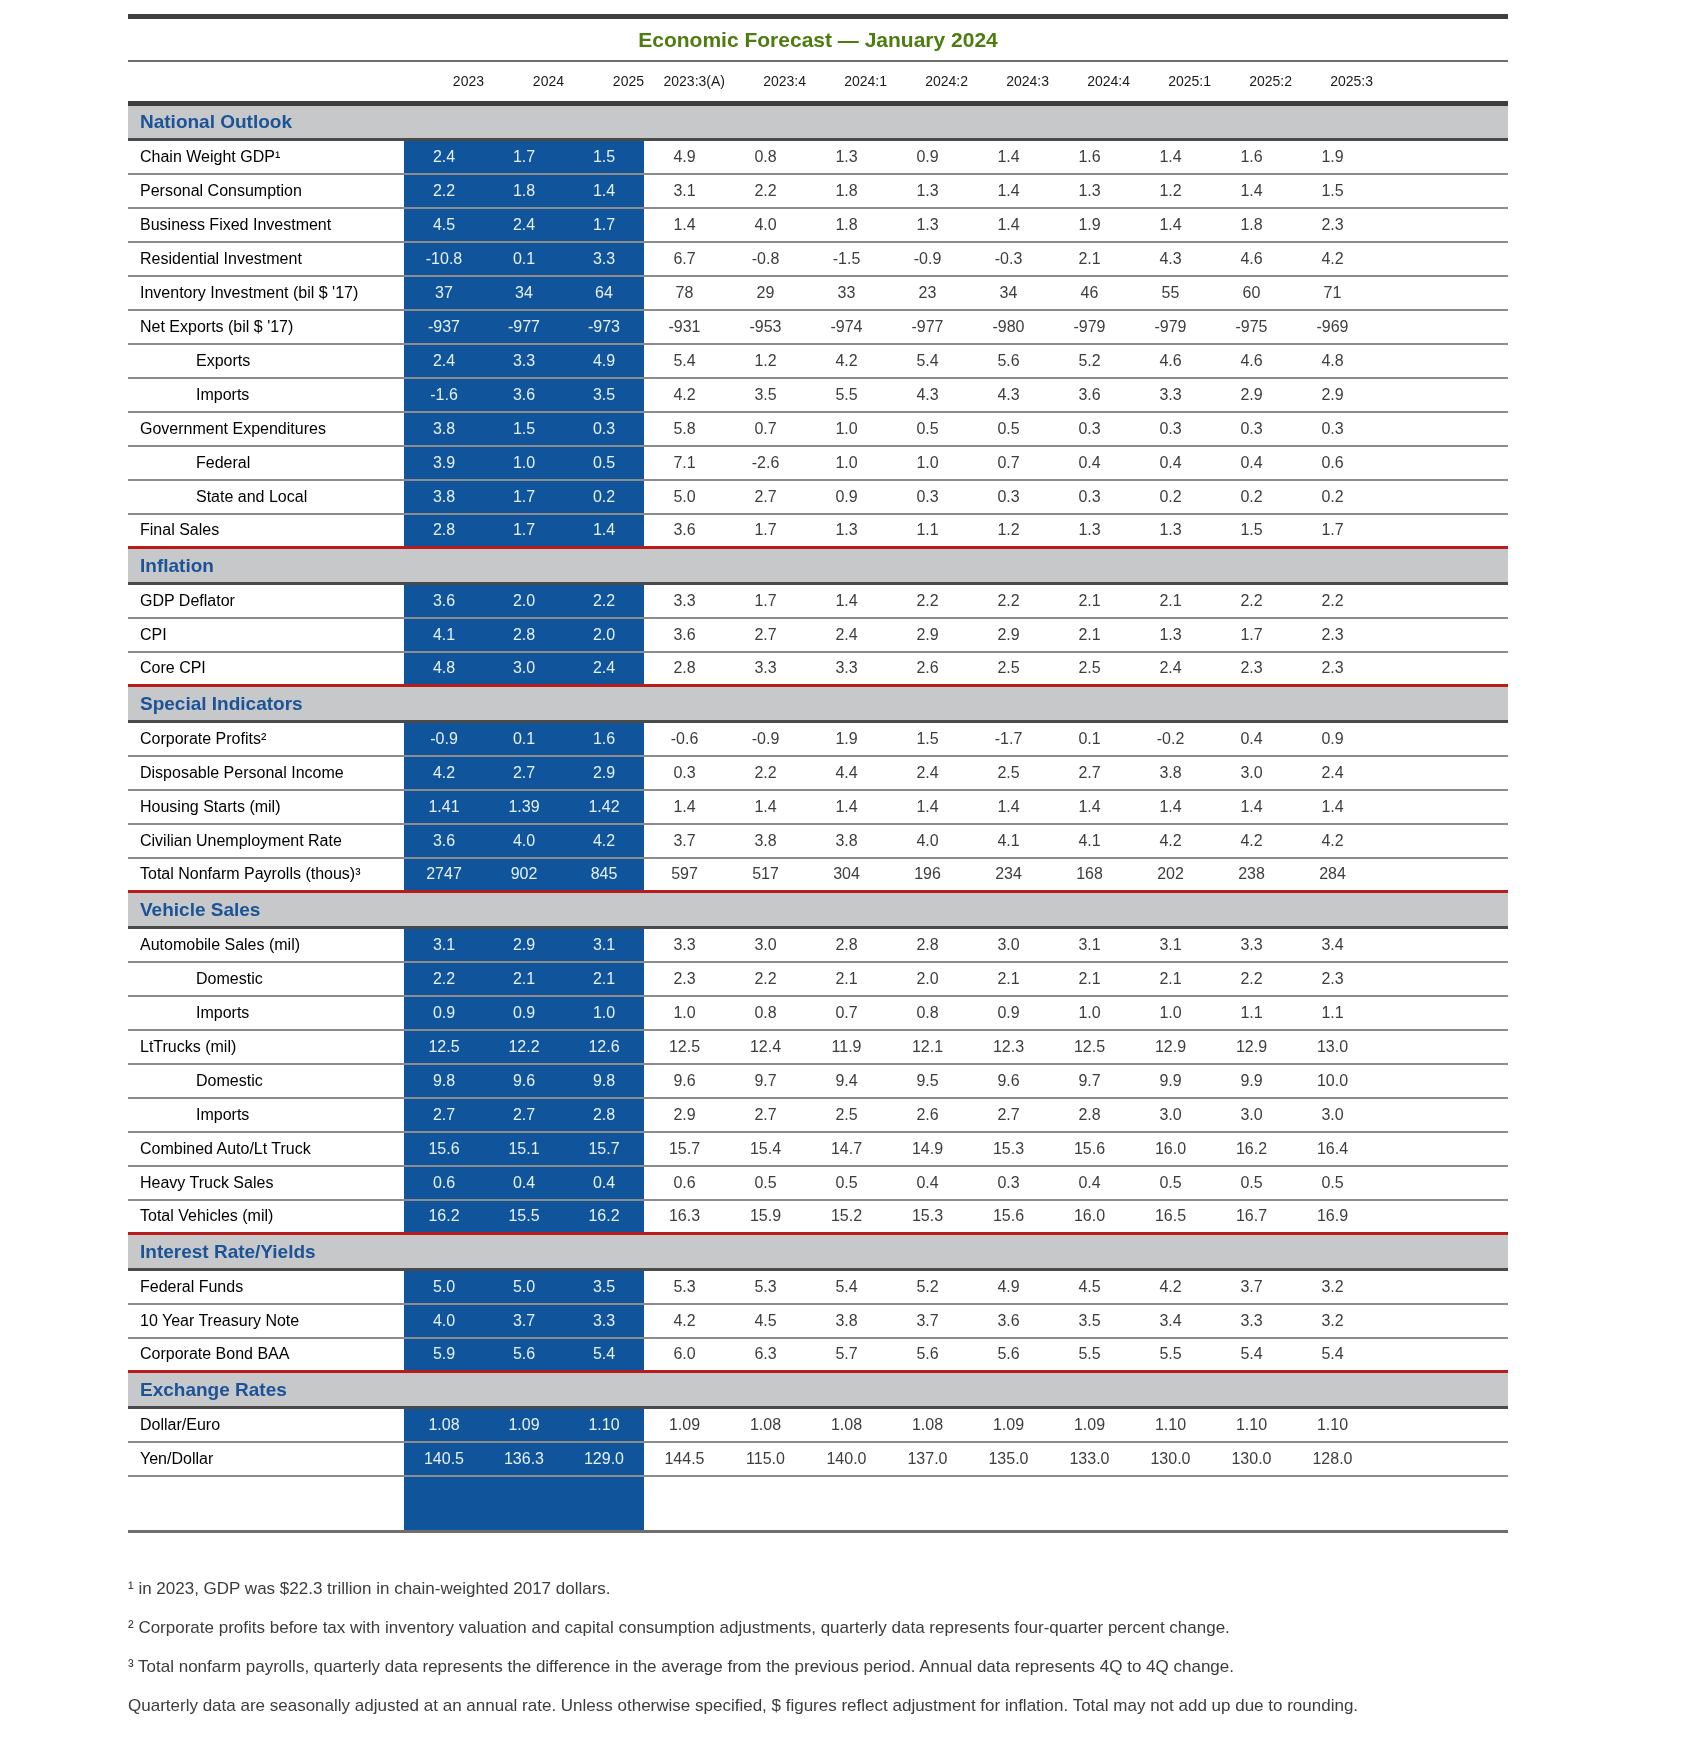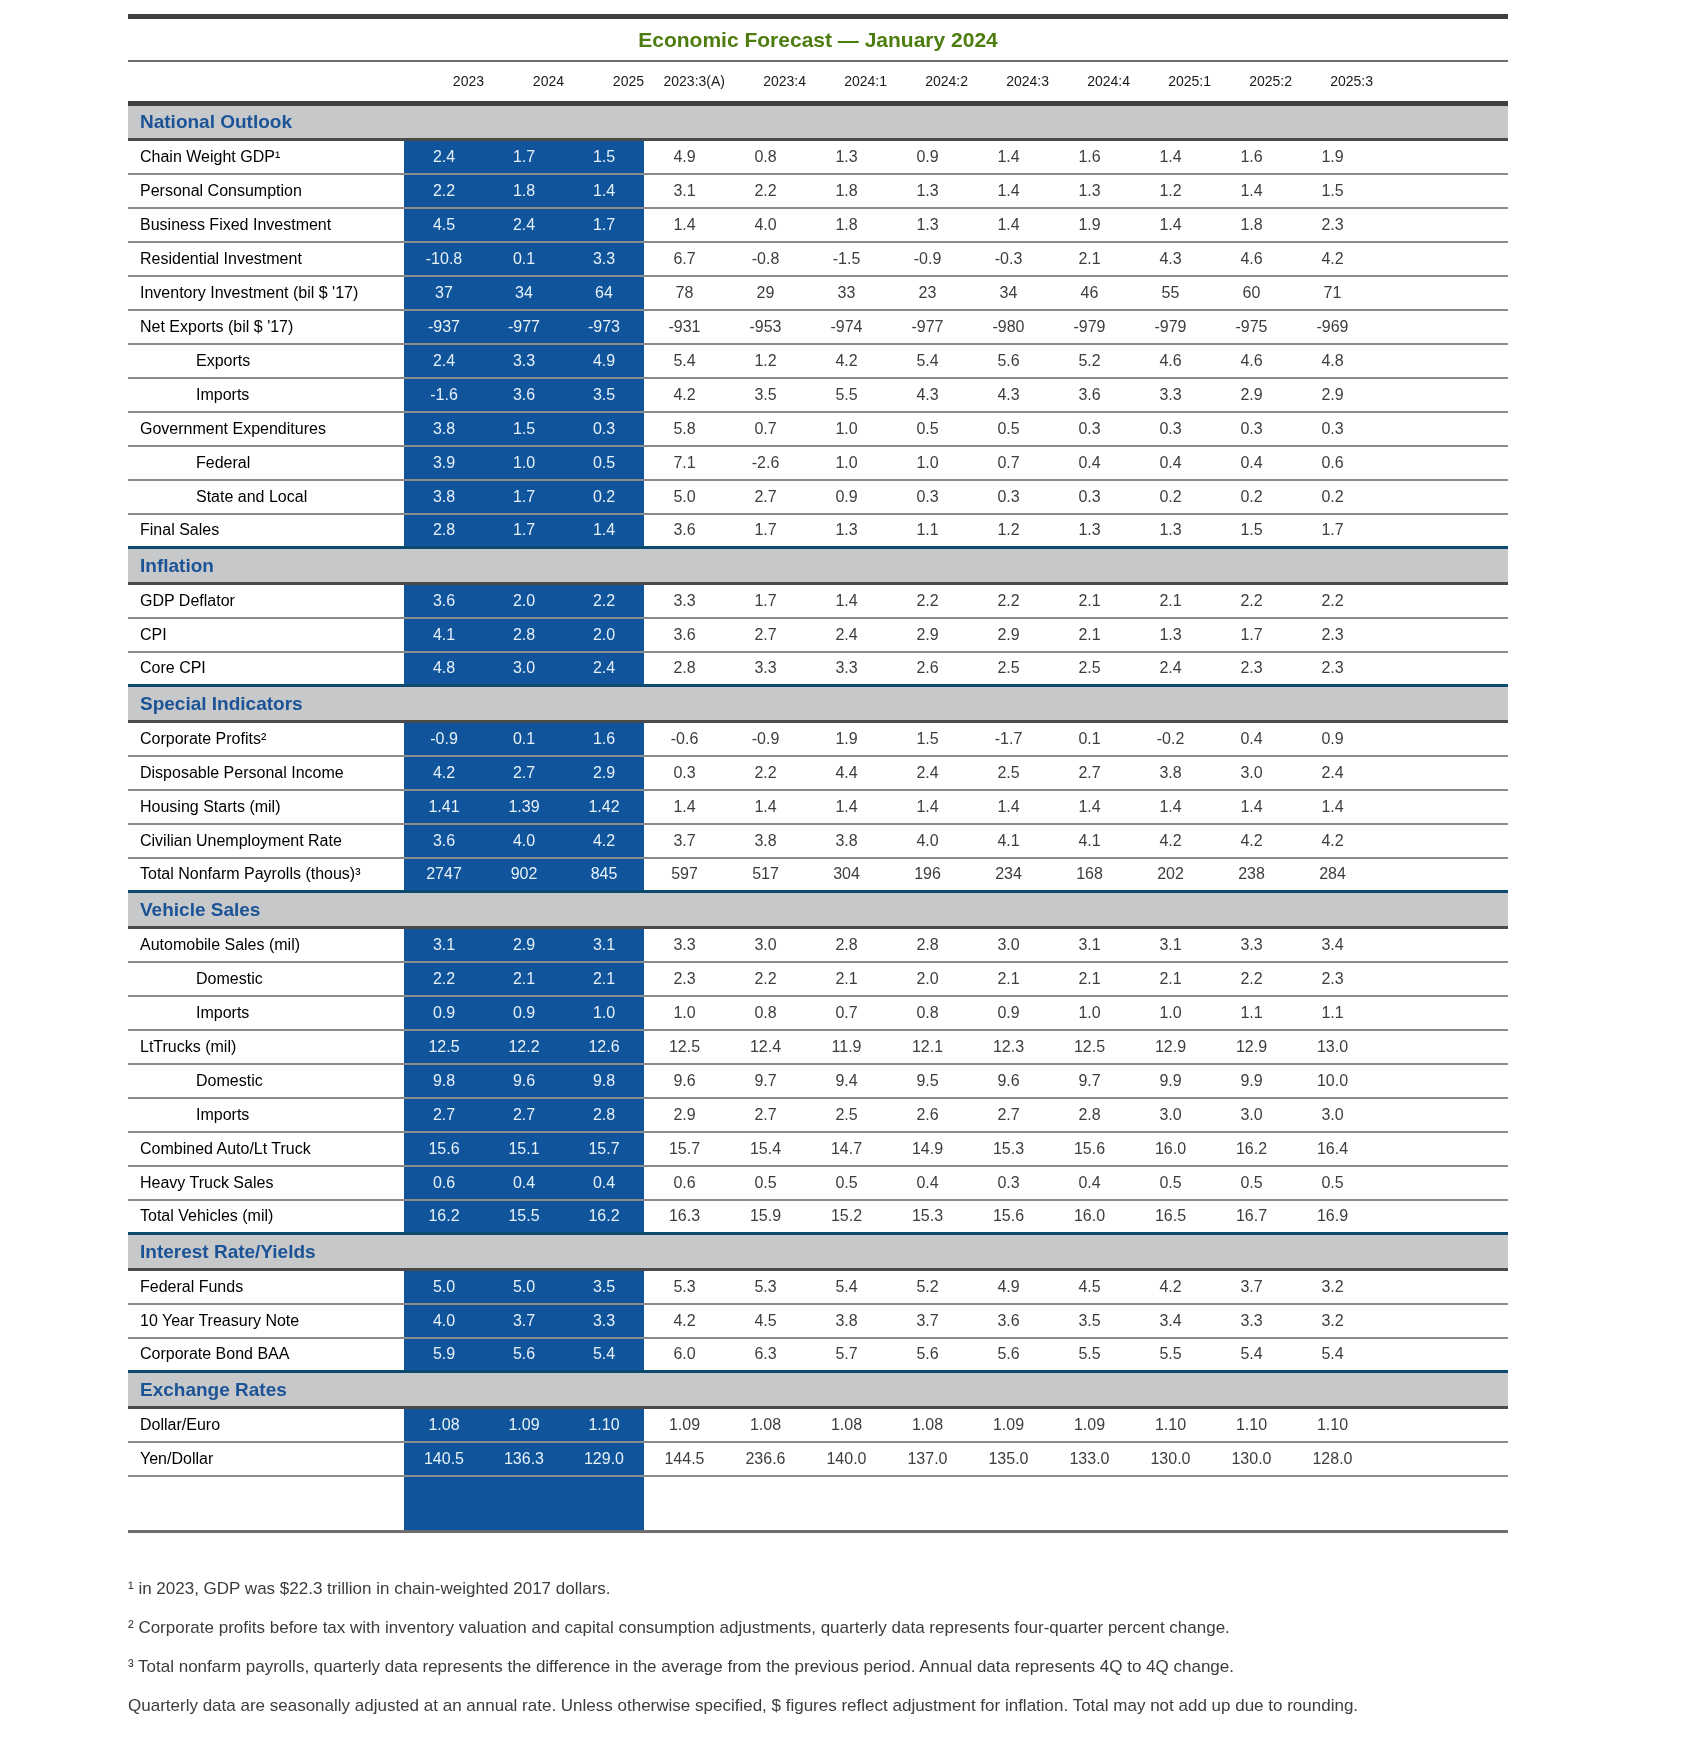--- a/index.html
+++ b/index.html
@@ -38,21 +38,21 @@
     font-weight: normal;
     color: #1a1a1a;
     text-align: right;
     padding: 11px 0 12px 0;
     border-bottom: 5px solid #3f3f3f;
     white-space: nowrap;
   }
 
   tr.section-row td {
     background: #c7c8ca;
-    border-top: 3px solid #0c4a6e;
+    border-top: 3px solid #b91c1c;
     border-bottom: 3px solid #4a4a4a;
     height: 36px;
     padding: 0 0 0 12px;
   }
   tr.section-row .section-title {
     color: #1b5396;
     font-size: 19px;
     font-weight: bold;
   }
 
@@ -680,21 +680,21 @@
             <td>1.10</td>
             <td>1.10</td>
             <td></td>
           </tr>
           <tr class="data-row">
             <td class="label">Yen/Dollar</td>
             <td class="blue">140.5</td>
             <td class="blue">136.3</td>
             <td class="blue">129.0</td>
             <td>144.5</td>
-            <td>236.6</td>
+            <td>115.0</td>
             <td>140.0</td>
             <td>137.0</td>
             <td>135.0</td>
             <td>133.0</td>
             <td>130.0</td>
             <td>130.0</td>
             <td>128.0</td>
             <td></td>
           </tr>
           <tr class="tail-row">

